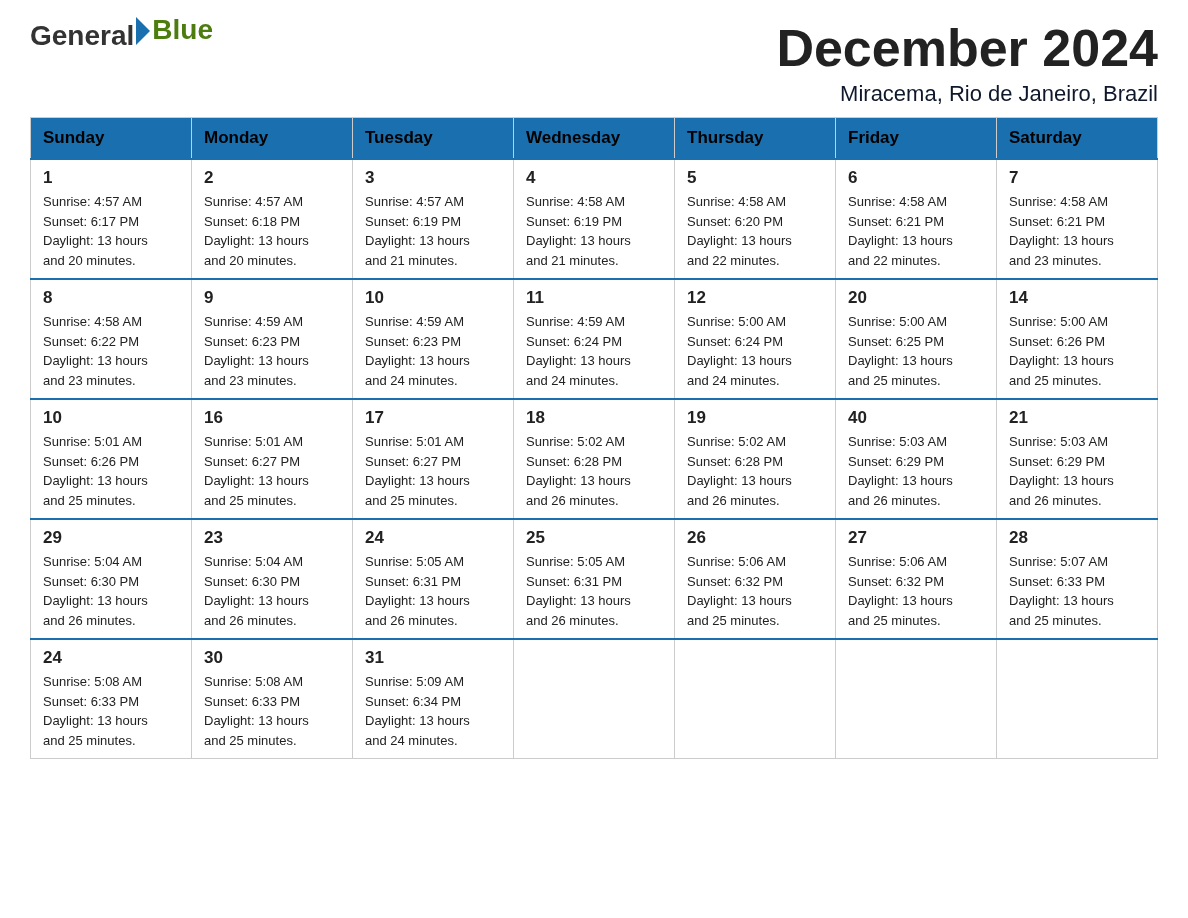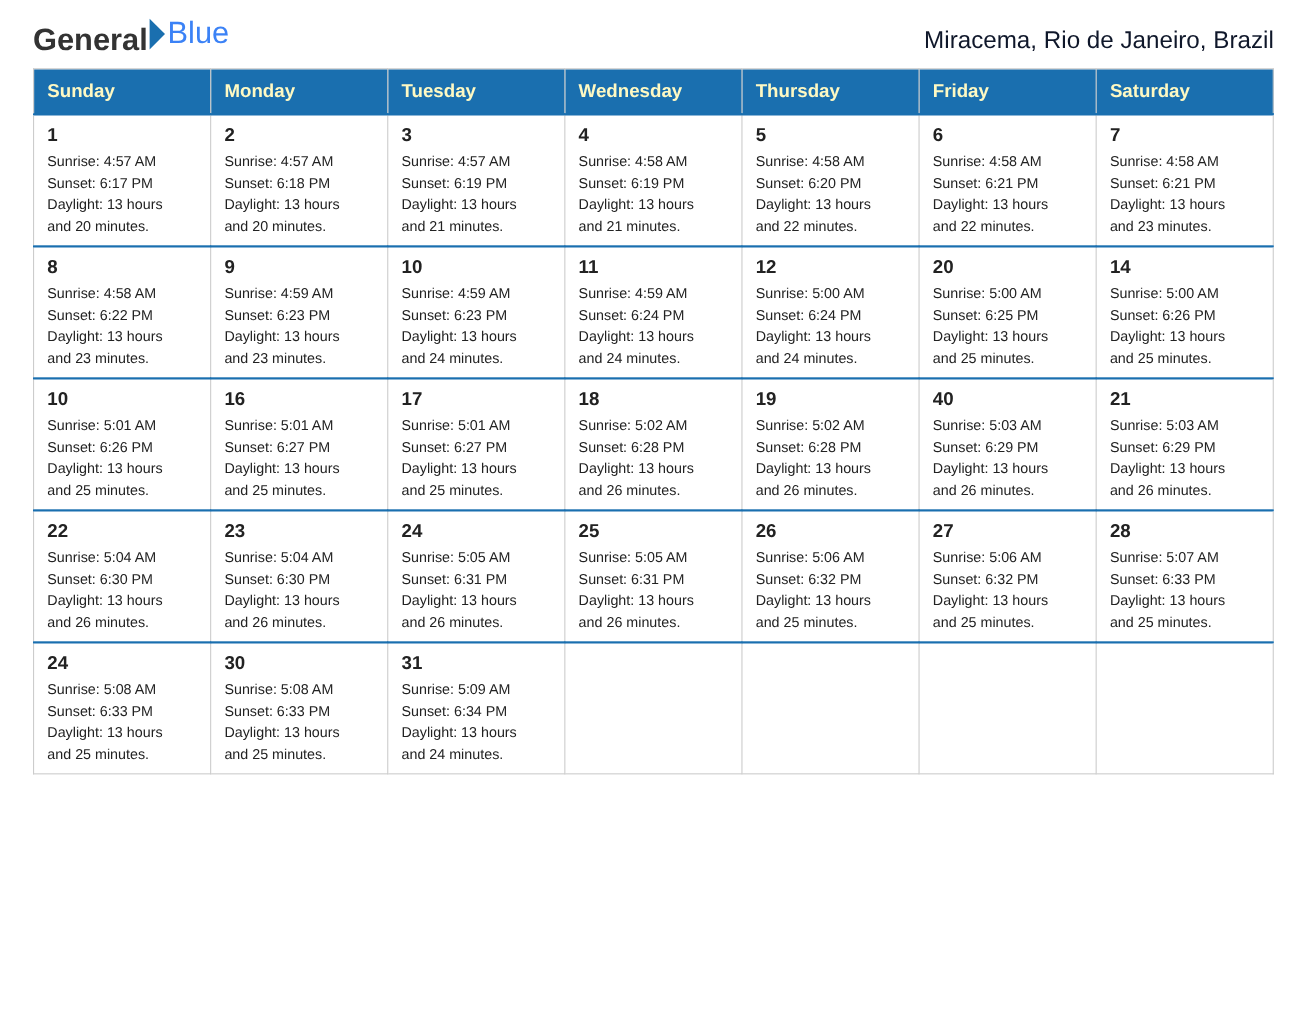--- a/index.html
+++ b/index.html
@@ -16,22 +16,22 @@
       align-items: flex-start;
       margin-bottom: 10px;
     }
     .logo-text-general {
       font-size: 28px;
       font-weight: bold;
       color: #333;
     }
     .logo-text-blue {
       font-size: 28px;
-      font-weight: normal;
-      color: #3b82f6;
+      font-weight: bold;
+      color: #4d7c0f;
       text-align: right;
     }
     .logo-triangle {
       width: 0;
       height: 0;
       border-left: 14px solid #1a6faf;
       border-top: 14px solid transparent;
       border-bottom: 14px solid transparent;
       margin-left: 2px;
       margin-top: -10px;
@@ -50,21 +50,21 @@
       color: #0f172a;
       margin-top: 4px;
     }
     table {
       width: 100%;
       border-collapse: collapse;
       margin-top: 8px;
     }
     thead tr th {
       background-color: #1a6faf;
-      color: #fef9c3;
+      color: #000000;
       font-size: 17px;
       font-weight: bold;
       padding: 10px 12px;
       text-align: left;
       border: 1px solid #ccc;
     }
     tbody tr td {
       vertical-align: top;
       padding: 8px 12px;
       border: 1px solid #ccc;
@@ -112,20 +112,21 @@
   <div class="logo-wrapper">
     <div class="logo-line1">
       <span class="logo-text-general">General</span>
       <div class="logo-triangle"></div>
     </div>
     <div class="logo-line2">
       <span class="logo-text-blue">Blue</span>
     </div>
   </div>
   <div class="title-area">
+    <div class="month-title">December 2024</div>
     <div class="location-subtitle">Miracema, Rio de Janeiro, Brazil</div>
   </div>
 </div>
 
 <table>
   <thead>
     <tr>
     <th>Sunday</th>
         <th>Monday</th>
         <th>Tuesday</th>
@@ -326,21 +327,21 @@
         <div class="day-info">
           Sunrise: 5:03 AM<br>
           Sunset: 6:29 PM<br>
           Daylight: 13 hours<br>
           and 26 minutes.
         </div>
       </td>
       </tr>
       <tr>
         <td>
-        <span class="day-number">22</span>
+        <span class="day-number">29</span>
         <div class="day-info">
           Sunrise: 5:04 AM<br>
           Sunset: 6:30 PM<br>
           Daylight: 13 hours<br>
           and 26 minutes.
         </div>
       </td>
         <td>
         <span class="day-number">23</span>
         <div class="day-info">

